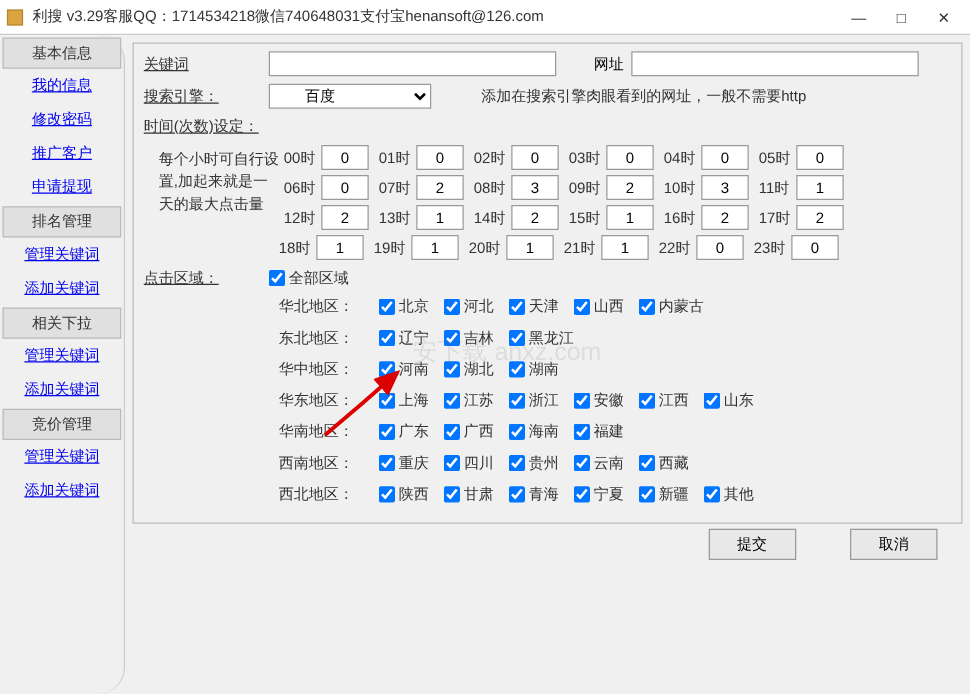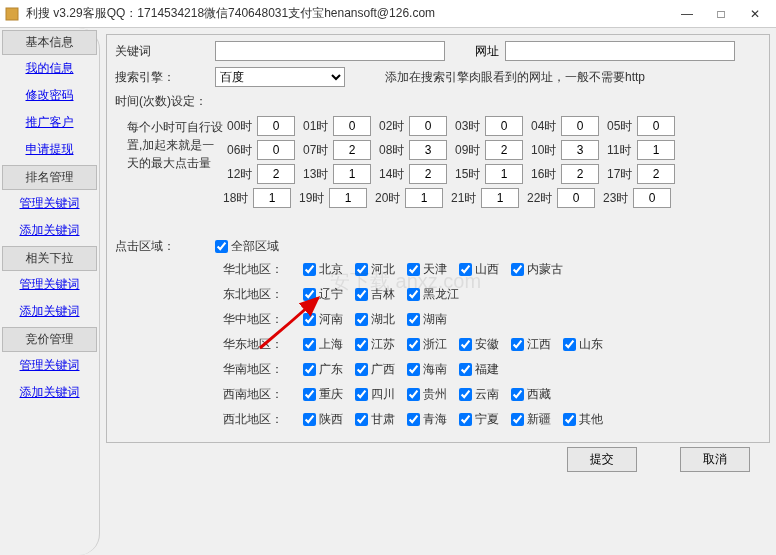--- a/index.html
+++ b/index.html
@@ -8,31 +8,31 @@
 .titlebar .icon { width: 16px; height: 16px; margin-right: 6px; display: flex; align-items: center; justify-content: center; }
 .titlebar .title { flex: 1; color: #333; font-size: 12px; }
 .titlebar .winbtn { width: 34px; height: 24px; display: flex; align-items: center; justify-content: center; color: #333; }
 .main { display: flex; height: calc(100% - 28px); }
 .sidebar { width: 100px; background: #f0f0f0; border-right: 1px solid #ccc; padding: 2px; border-radius: 21px; }
 .side-group { margin-bottom: 2px; }
 .side-header { background: #e0e0e0; border: 1px solid #bbb; text-align: center; padding: 3px 0; color: #333; }
 .side-link { display: block; text-align: center; padding: 5px 0; color: #0000EE; text-decoration: underline; cursor: pointer; }
 .content { flex: 1; background: #f0f0f0; padding: 4px 6px; overflow: auto; position: relative; }
 .row { display: flex; align-items: center; margin-bottom: 6px; }
-.row .lbl { width: 102px; color: #333; padding-left: 2px; }
+.row .lbl { width: 102px; color: #333; padding-left: 2px; text-decoration: underline; }
 .txt { border: 1px solid #999; background: #fff; height: 20px; padding: 0 4px; }
-.sel { border: 1px solid #999; background: #fff; height: 20px; }
+.sel { border: 1px solid #999; background: #fff; height: 20px; padding-left: 24px; }
 .fieldset { border: 1px solid #bbb; padding: 6px; margin-top: 2px; }
 .time-desc { width: 102px; float: left; color: #333; line-height: 1.5; padding: 2px; margin-left: 12px; }
 .time-grid { margin-left: 110px; }
 .time-row { display: flex; align-items: flex-end; margin-bottom: 4px; }
 .time-cell { display: flex; align-items: center; margin-right: 8px; }
 .time-cell .hlbl { width: 30px; color: #333; }
 .time-cell input { width: 38px; height: 20px; border: 1px solid #999; text-align: center; }
-.region-block { margin-top: 26px; }
+.region-block { margin-top: 2px; }
 .region-row { display: flex; align-items: center; margin-bottom: 8px; margin-left: 110px; }
 .region-row .rlbl { width: 80px; color: #333; }
 .cb { display: flex; align-items: center; margin-right: 12px; color: #333; }
 .cb input { margin-right: 3px; width: 13px; height: 13px; }
 .btns { margin-top: 4px; text-align: right; }
 .btn { display: inline-block; border: 1px solid #999; background: #e8e8e8; padding: 3px 22px; margin: 0 20px; cursor: pointer; }
 .arrow { position: absolute; left: 150px; top: 265px; pointer-events: none; }
 .watermark { position: absolute; left: 230px; top: 240px; opacity: 0.12; pointer-events: none; font-size: 20px; color: #555; }
 </style>
 </head>

